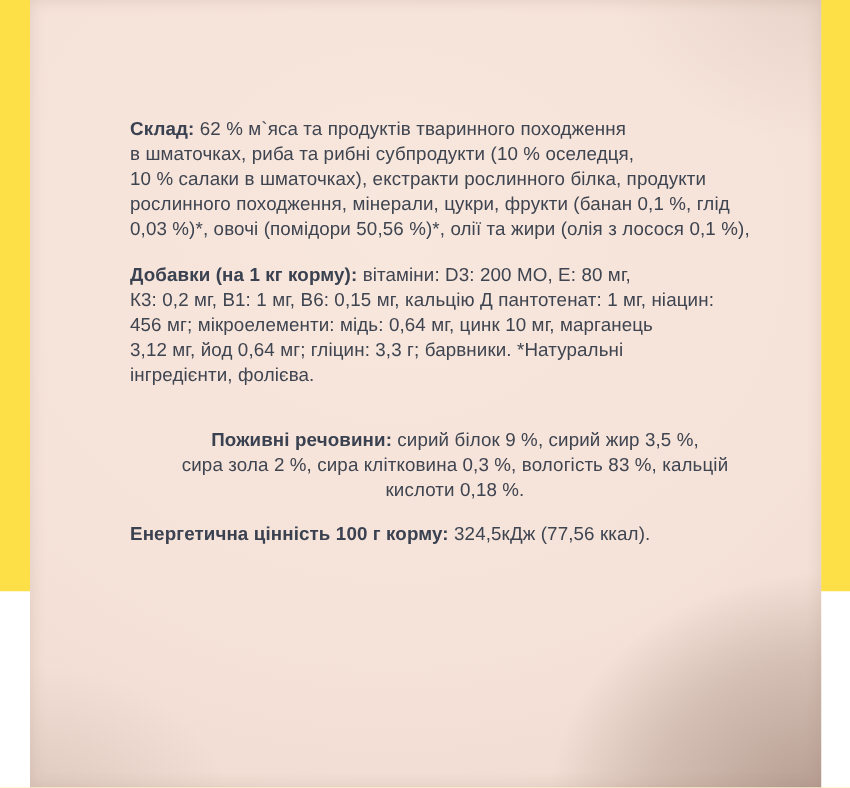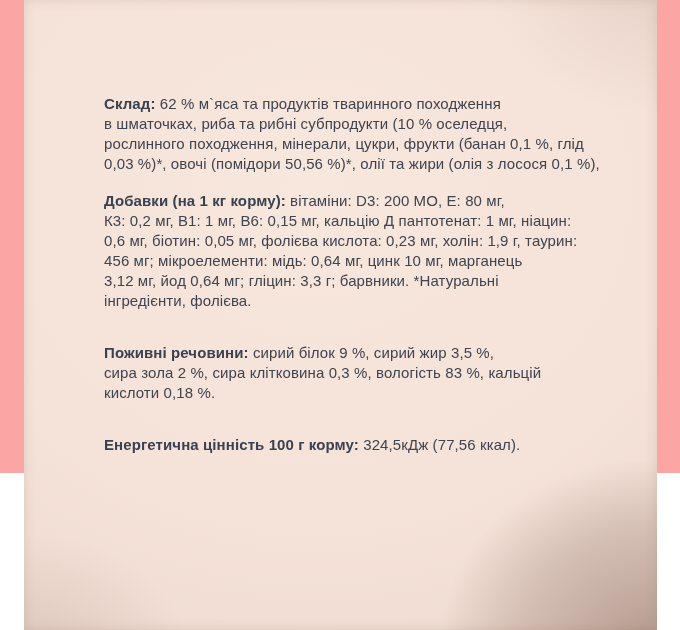--- a/index.html
+++ b/index.html
@@ -8,21 +8,21 @@
     width: 680px;
     height: 630px;
     background: #ffffff;
     overflow: hidden;
     font-family: "Liberation Sans", sans-serif;
   }
   .stage {
     position: relative;
     width: 680px;
     height: 473px;
-    background: #fca5a5;
+    background: #fde047;
   }
   
   .card {
     position: absolute;
     left: 24px;
     top: 0;
     width: 633px;
     height: 630px;
     background:
       radial-gradient(48% 42% at 100% 103%, rgba(97,66,52,0.42) 0%, rgba(97,66,52,0.20) 45%, rgba(97,66,52,0) 72%),
@@ -37,43 +37,43 @@
     top: 94px;
     width: 520px;
     color: #3e4450;
     font-size: 15px;
     line-height: 20px;
     letter-spacing: 0.1px;
   }
   section { margin: 0; padding: 0; }
   .s-composition { margin-bottom: 17px; }
   .s-additives   { margin-bottom: 32px; }
-  .s-nutrients   { margin-bottom: 32px; }
+  .s-nutrients   { margin-bottom: 15px; text-align: center; }
   .s-energy      { margin-bottom: 0; }
   .line { white-space: nowrap; }
   .hdr  { font-weight: 700; color: #3a4150; }
 </style>
 </head>
 <body>
 
 <div class="stage">
   <div class="card">
     <div class="text-block">
 
       <section class="s-composition">
         <div class="line"><b class="hdr">Склад:</b> <span>62 % м`яса та продуктів тваринного походження</span></div>
         <div class="line">в шматочках, риба та рибні субпродукти (10 % оселедця,</div>
+        <div class="line">10 % салаки в шматочках), екстракти рослинного білка, продукти</div>
         <div class="line">рослинного походження, мінерали, цукри, фрукти (банан 0,1 %, глід</div>
         <div class="line">0,03 %)*, овочі (помідори 50,56 %)*, олії та жири (олія з лосося 0,1 %),</div>
       </section>
 
       <section class="s-additives">
         <div class="line"><b class="hdr">Добавки (на 1 кг корму):</b> <span>вітаміни: D3: 200 МО, Е: 80 мг,</span></div>
         <div class="line">К3: 0,2 мг, В1: 1 мг, В6: 0,15 мг, кальцію Д пантотенат: 1 мг, ніацин:</div>
-        <div class="line">0,6 мг, біотин: 0,05 мг, фолієва кислота: 0,23 мг, холін: 1,9 г, таурин:</div>
         <div class="line">456 мг; мікроелементи: мідь: 0,64 мг, цинк 10 мг, марганець</div>
         <div class="line">3,12 мг, йод 0,64 мг; гліцин: 3,3 г; барвники. *Натуральні</div>
         <div class="line">інгредієнти, фолієва.</div>
       </section>
 
       <section class="s-nutrients">
         <div class="line"><b class="hdr">Поживні речовини:</b> <span>сирий білок 9 %, сирий жир 3,5 %,</span></div>
         <div class="line">сира зола 2 %, сира клітковина 0,3 %, вологість 83 %, кальцій</div>
         <div class="line">кислоти 0,18 %.</div>
       </section>

